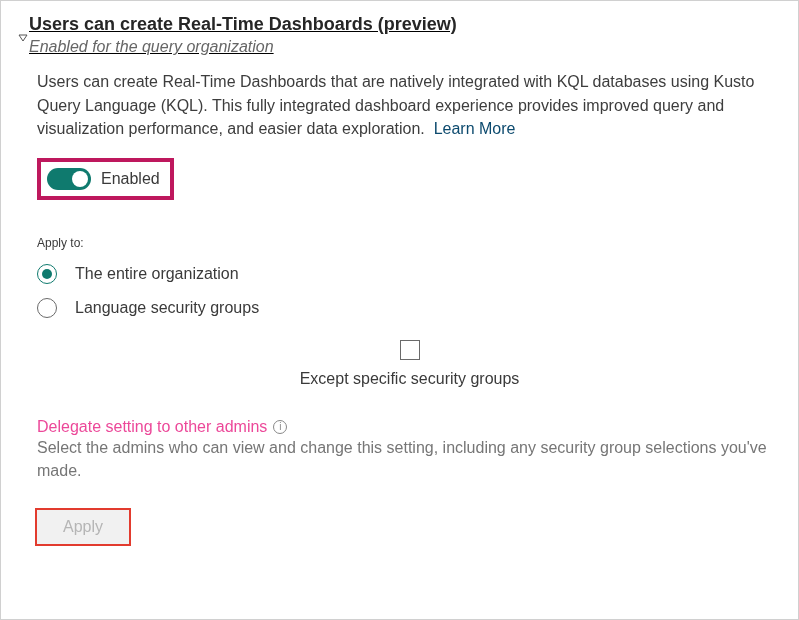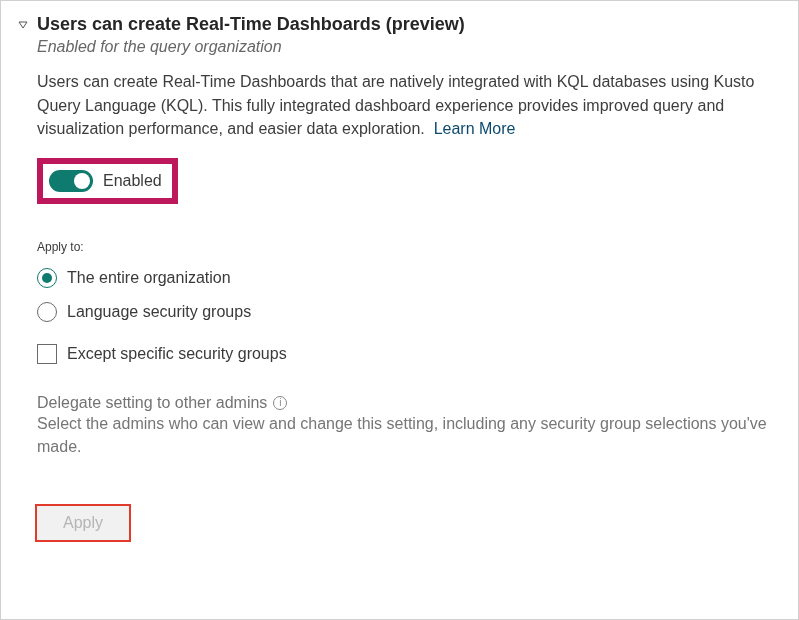--- a/index.html
+++ b/index.html
@@ -10,22 +10,22 @@
       height: 620px;
       overflow: hidden;
     }
     .panel {
       border: 1px solid #d0d0d0;
       padding: 12px 16px 20px 16px;
       height: 100%;
     }
     .header-row {
       display: flex;
-      align-items: flex-start;
-      gap: 8px;
+      align-items: center;
+      text-decoration: underline;
     }
     .expand-icon {
       width: 12px;
       height: 12px;
       margin-top: 6px;
       flex-shrink: 0;
     }
     .expand-icon svg { display: block; }
     .header-text { flex: 1; }
     .title {
@@ -52,21 +52,21 @@
     .learn-more {
       color: #0c4a6e;
       cursor: pointer;
     }
     .toggle-wrap {
       display: inline-flex;
       align-items: center;
       gap: 10px;
       margin-top: 18px;
       padding: 6px 10px 6px 6px;
-      border: 6px solid #be185d;
+      border: 4px solid #be185d;
     }
     .toggle {
       width: 44px;
       height: 22px;
       background: #0f7a6e;
       border-radius: 12px;
       position: relative;
       cursor: pointer;
     }
     .toggle-knob {
@@ -84,21 +84,21 @@
     }
     .section-label {
       font-size: 12px;
       color: #3a3a3a;
       margin-top: 36px;
     }
     .radio-group { margin-top: 12px; }
     .radio-row {
       display: flex;
       align-items: center;
-      gap: 10px;
+      gap: 18px;
       margin-top: 14px;
       cursor: pointer;
     }
     .radio {
       width: 20px;
       height: 20px;
       border: 1.5px solid #6a6a6a;
       border-radius: 50%;
       position: relative;
       flex-shrink: 0;
@@ -118,20 +118,21 @@
     .option-text {
       font-size: 16px;
       color: #3a3a3a;
     }
     .checkbox-row {
       display: flex;
       align-items: center;
       gap: 10px;
       margin-top: 22px;
       cursor: pointer;
+      flex-direction: column;
     }
     .checkbox {
       width: 20px;
       height: 20px;
       border: 1.5px solid #6a6a6a;
       flex-shrink: 0;
       background: #fff;
     }
     .checkbox.disabled {
       background: #c9c9c9;
@@ -145,21 +146,21 @@
       transform: translate(-50%, -50%);
     }
     .delegate-header {
       display: flex;
       align-items: center;
       gap: 6px;
       margin-top: 30px;
     }
     .delegate-label {
       font-size: 16px;
-      color: #737373;
+      color: #ec4899;
     }
     .info-icon {
       width: 14px;
       height: 14px;
       border: 1px solid #888;
       border-radius: 50%;
       font-size: 10px;
       color: #888;
       display: inline-flex;
       align-items: center;
@@ -168,21 +169,21 @@
     }
     .delegate-desc {
       font-size: 16px;
       color: #767676;
       line-height: 1.45;
     }
     .delegate-check { margin-top: 18px; }
     .button-row {
       display: flex;
       gap: 18px;
-      margin-top: 48px;
+      margin-top: 28px;
     }
     .btn {
       font-size: 16px;
       padding: 8px 26px;
       background: #f1f1f1;
       border: none;
       color: #b5b5b5;
       cursor: pointer;
       font-family: inherit;
     }

